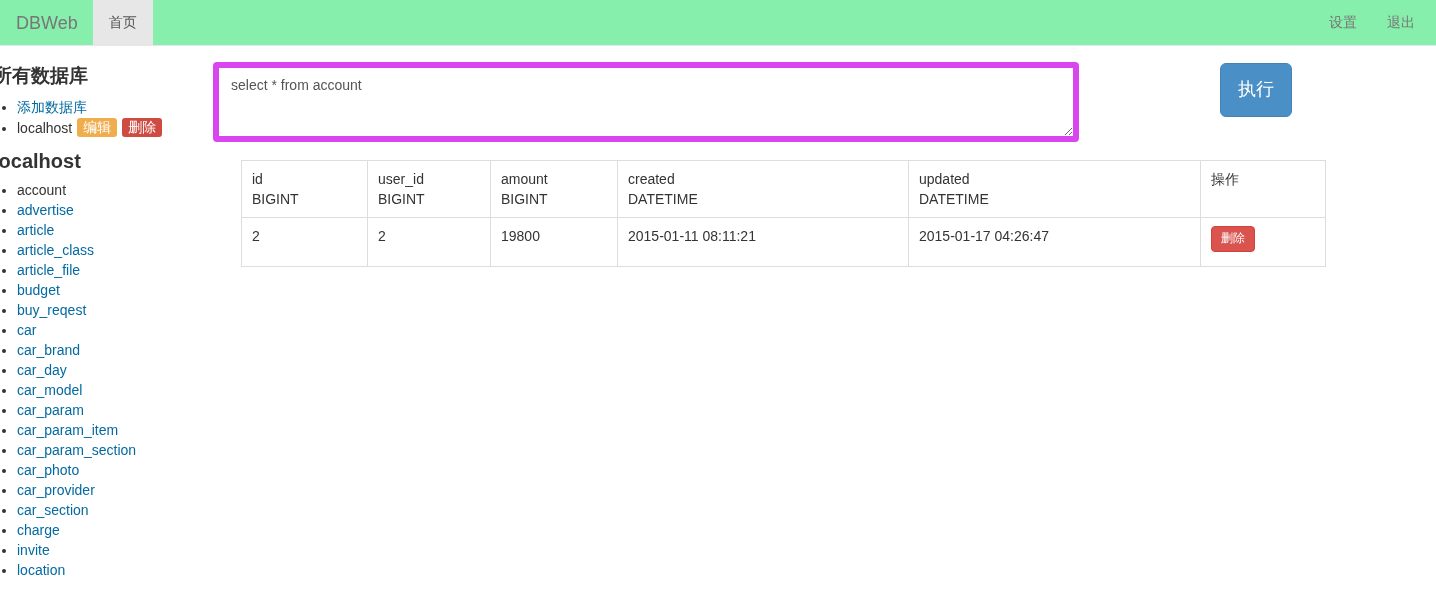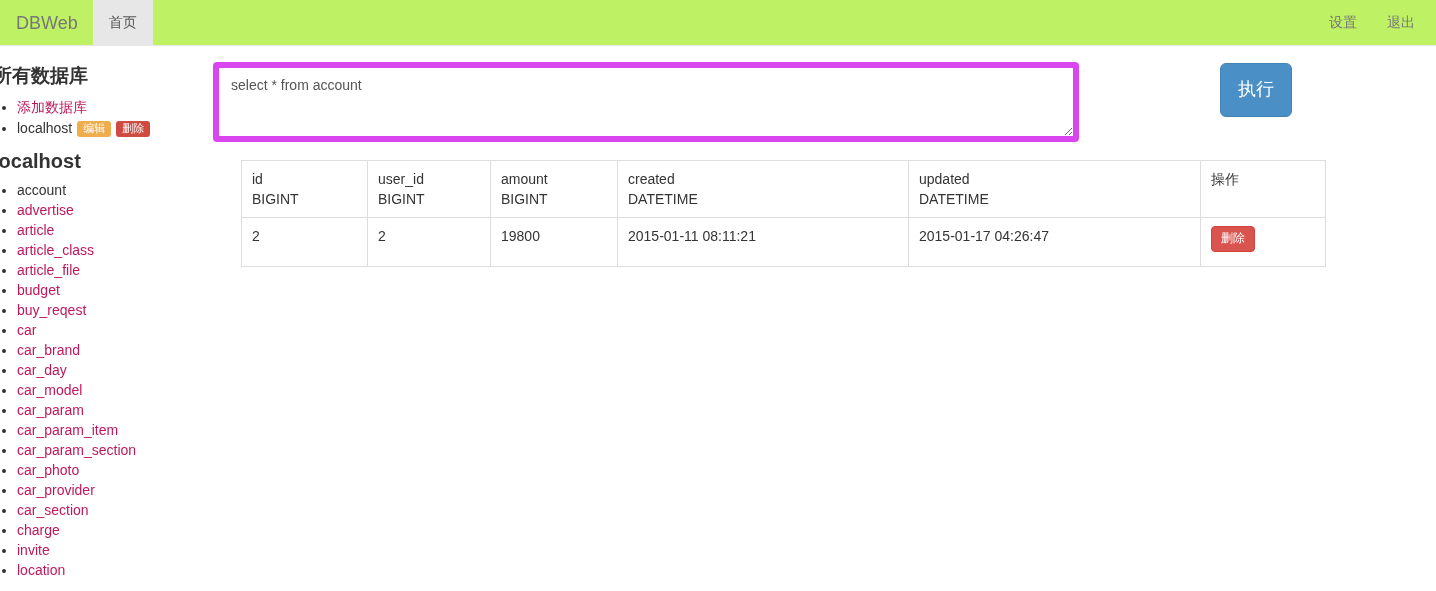--- a/index.html
+++ b/index.html
@@ -10,21 +10,21 @@
     font-family: "Liberation Sans", "DejaVu Sans", sans-serif;
     font-size: 14px;
     color: #333333;
     overflow: hidden;
   }
 
   
   .navbar {
     position: relative;
     height: 46px;
-    background: #bef264;
+    background: #86efac;
     border-bottom: 1px solid #e7e7e7;
     display: flex;
     align-items: stretch;
   }
   .brand {
     display: flex;
     align-items: center;
     padding: 0 15px 0 16px;
     font-size: 18px;
     color: #777777;
@@ -92,32 +92,32 @@
   }
   ul.dblist li, ul.tablelist li {
     margin: 0;
     padding: 0;
     line-height: 20px;
     color: #333333;
   }
   ul.dblist li { margin-bottom: 1px; }
   ul.dblist li::marker, ul.tablelist li::marker { color: #333333; }
   .link {
-    color: #be185d;
+    color: #0369a1;
     text-decoration: none;
     cursor: pointer;
   }
   .link.visited { color: #333333; }
   .dbname { color: #333333; }
 
   .badge-btn {
     display: inline-block;
     padding: 2px 6px 3px 6px;
     margin-left: 5px;
-    font-size: 11px;
+    font-size: 14px;
     line-height: 1;
     color: #ffffff;
     border-radius: 3px;
     border: none;
     vertical-align: 1px;
     cursor: pointer;
     font-family: "Liberation Sans", "DejaVu Sans", sans-serif;
   }
   .badge-warning { background: #efad4e; }
   .badge-danger  { background: #cf4b41; }

